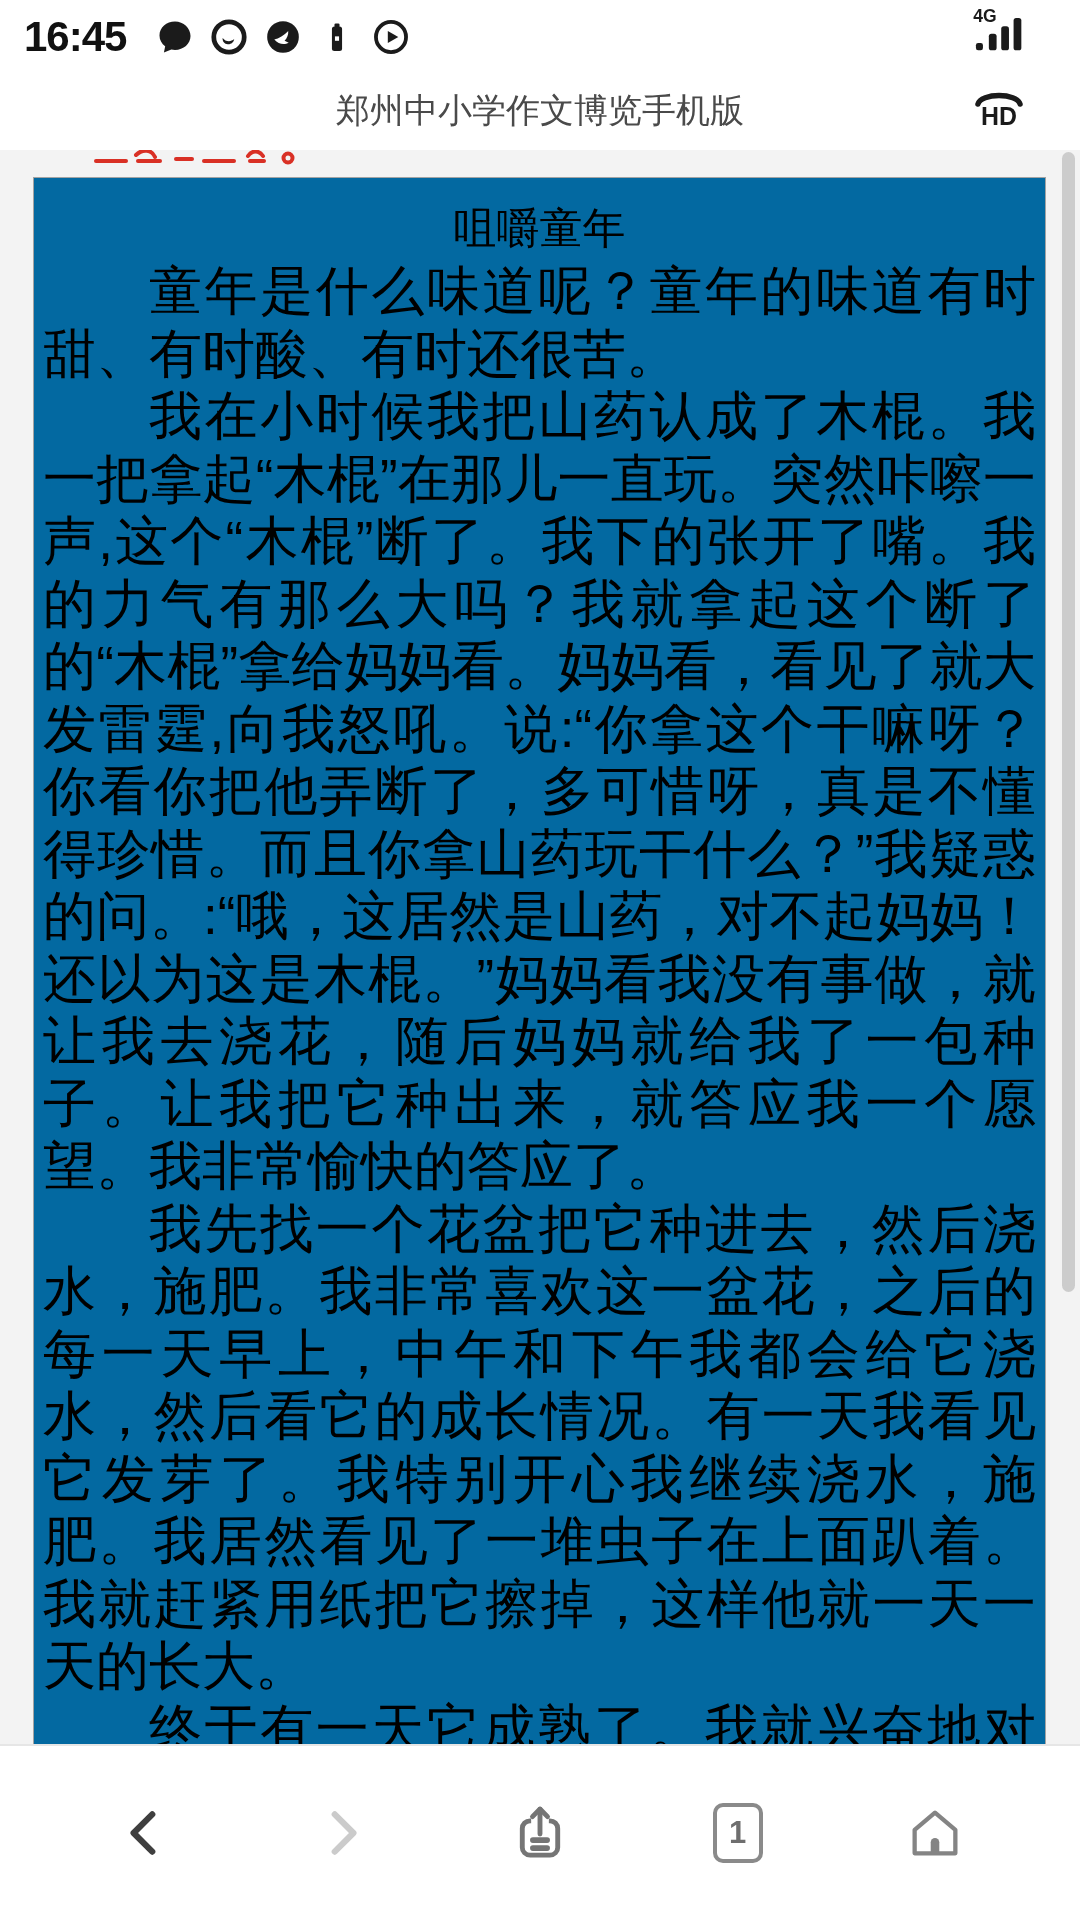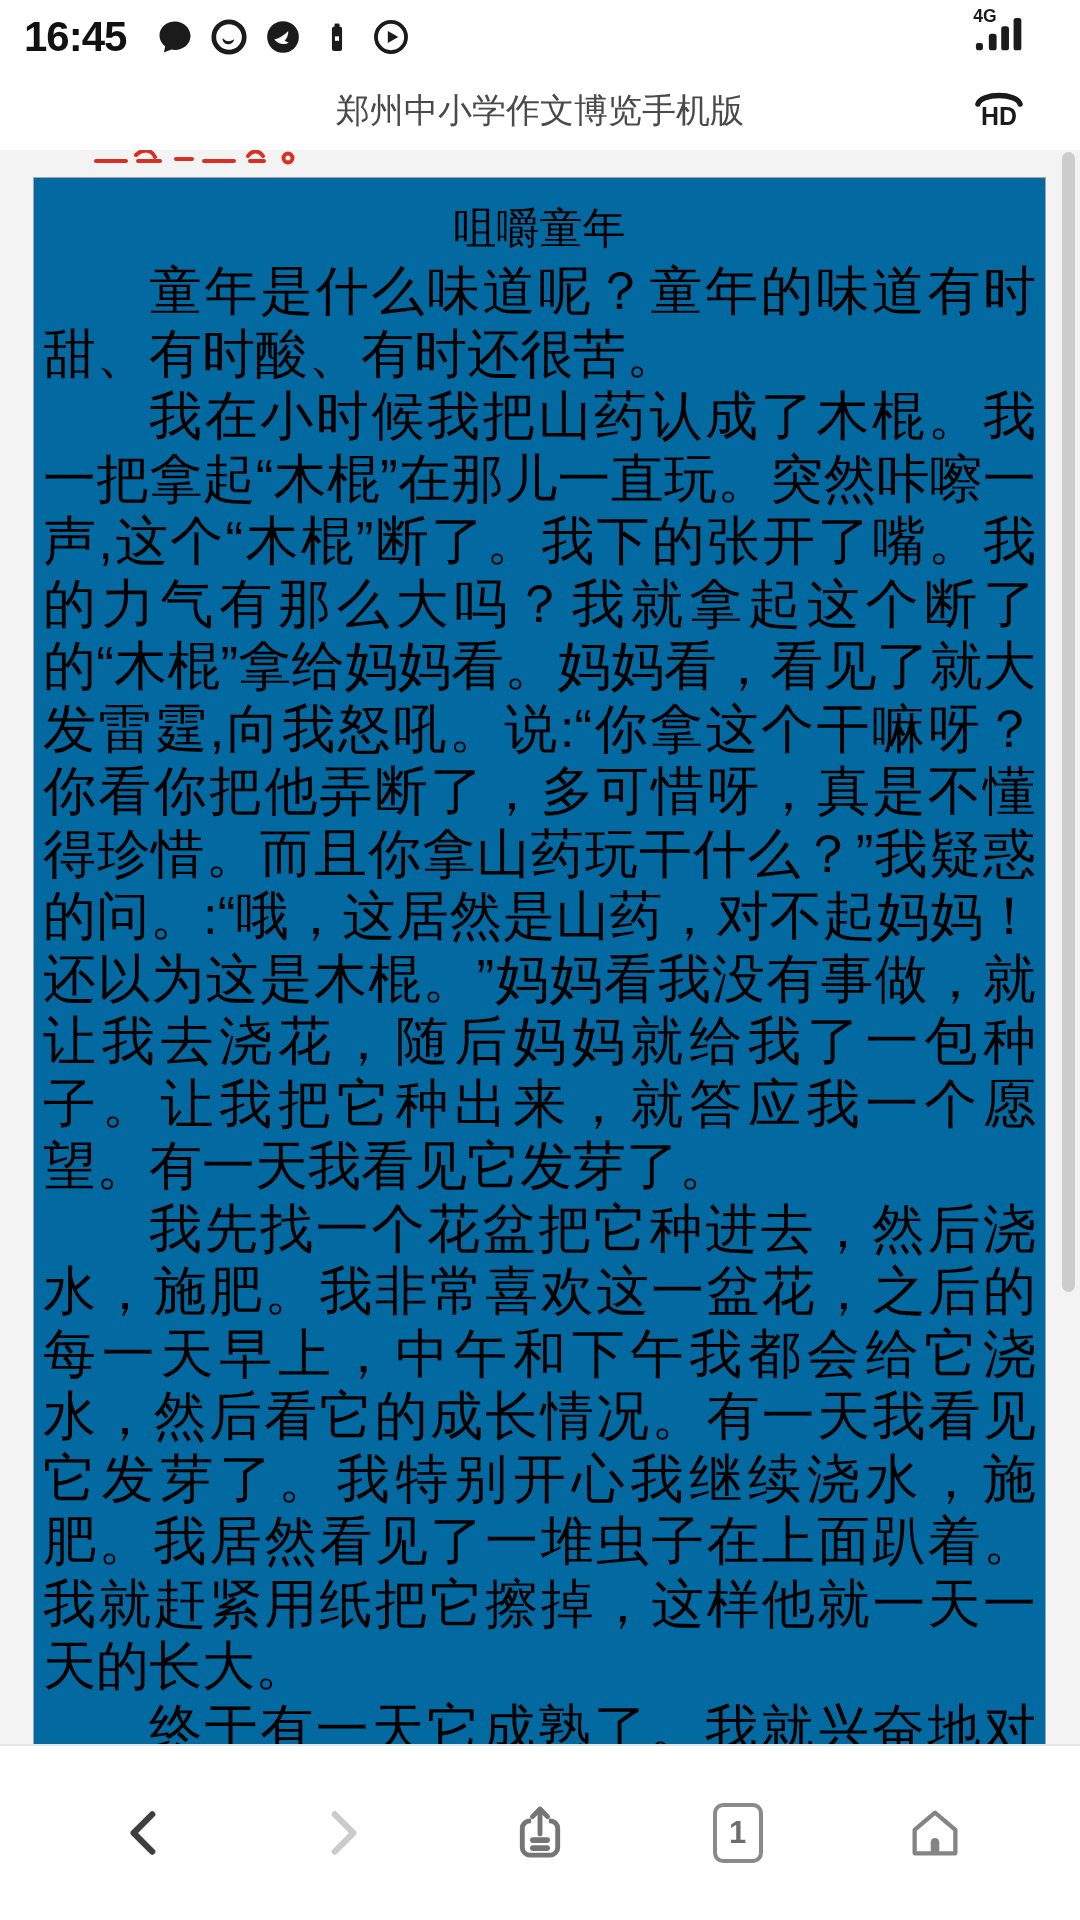--- a/index.html
+++ b/index.html
@@ -118,21 +118,21 @@
         <path d="M156 10 c4 -6 11 -6 15 0"></path>
         <path d="M158 15 h14"></path>
         <circle cx="196" cy="12" r="4.5"></circle>
       </g>
     </svg>
 
     <div class="card">
       <h1 class="essay-title">咀嚼童年</h1>
       <div class="essay">
         <p>童年是什么味道呢？童年的味道有时甜、有时酸、有时还很苦。</p>
-        <p>我在小时候我把山药认成了木棍。我一把拿起“木棍”在那儿一直玩。突然咔嚓一声,这个“木棍”断了。我下的张开了嘴。我的力气有那么大吗？我就拿起这个断了的“木棍”拿给妈妈看。妈妈看，看见了就大发雷霆,向我怒吼。说:“你拿这个干嘛呀？你看你把他弄断了，多可惜呀，真是不懂得珍惜。而且你拿山药玩干什么？”我疑惑的问。:“哦，这居然是山药，对不起妈妈！还以为这是木棍。”妈妈看我没有事做，就让我去浇花，随后妈妈就给我了一包种子。让我把它种出来，就答应我一个愿望。有一天我看见它发芽了。</p>
+        <p>我在小时候我把山药认成了木棍。我一把拿起“木棍”在那儿一直玩。突然咔嚓一声,这个“木棍”断了。我下的张开了嘴。我的力气有那么大吗？我就拿起这个断了的“木棍”拿给妈妈看。妈妈看，看见了就大发雷霆,向我怒吼。说:“你拿这个干嘛呀？你看你把他弄断了，多可惜呀，真是不懂得珍惜。而且你拿山药玩干什么？”我疑惑的问。:“哦，这居然是山药，对不起妈妈！还以为这是木棍。”妈妈看我没有事做，就让我去浇花，随后妈妈就给我了一包种子。让我把它种出来，就答应我一个愿望。我非常愉快的答应了。</p>
         <p>我先找一个花盆把它种进去，然后浇水，施肥。我非常喜欢这一盆花，之后的每一天早上，中午和下午我都会给它浇水，然后看它的成长情况。有一天我看见它发芽了。我特别开心我继续浇水，施肥。我居然看见了一堆虫子在上面趴着。我就赶紧用纸把它擦掉，这样他就一天一天的长大。</p>
         <p>终于有一天它成熟了。我就兴奋地对妈妈说:“妈妈，妈妈他长大了，你可以实现我的愿望了吗？”妈妈</p>
       </div>
     </div>
 
     <div class="scroll-thumb"></div>
   </div>
 
   <div class="toolbar">
     <button class="tb-btn">

